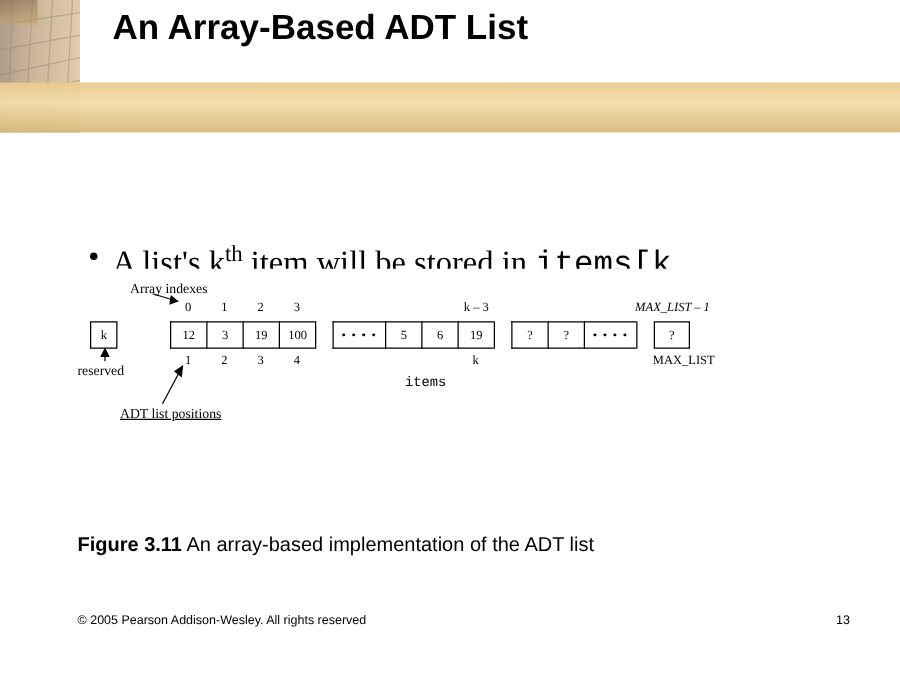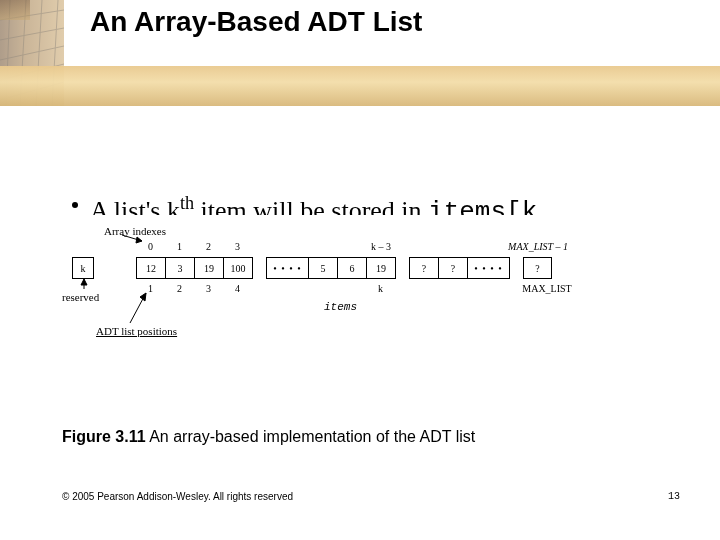--- a/index.html
+++ b/index.html
@@ -112,21 +112,21 @@
     left: 62px;
     font-size: 10px;
     font-family: Arial, sans-serif;
     color: #000;
   }
   .page-num {
     position: absolute;
     bottom: 38px;
     right: 40px;
     font-size: 10px;
-    font-family: Liberation Mono, monospace;
+    font-family: Liberation Sans, sans-serif;
   }
 </style>
 </head>
 <body>
 
 <div class="left-panel">
   <svg width="64" height="106">
     <g stroke="#3a2a14" stroke-width="1" opacity="0.5">
       <line x1="0" y1="20" x2="64" y2="10"></line>
       <line x1="0" y1="40" x2="64" y2="28"></line>
@@ -148,21 +148,21 @@
 <div class="bullet">
   <span class="dot"></span>
   <span>A list's k</span><sup>th</sup><span> item will be stored in </span><span class="mono">items[k</span>
 </div>
 
 <div class="diagram">
 
   <div class="lbl" style="top:10px; left:42px;">Array indexes</div>
   <div class="lbl" style="top:76px; left:0px;">reserved</div>
   <div class="lbl" style="top:110px; left:34px;text-decoration:underline;">ADT list positions</div>
-  <div class="lbl" style="top:86px; left:262px; font-family:'Courier New',monospace;font-style:italic;">items</div>
+  <div class="lbl" style="top:86px; left:262px; font-family:'Courier New',monospace;">items</div>
 
   <svg style="position:absolute;top:0;left:0;" width="596" height="140">
     <g stroke="#000" stroke-width="1" fill="#000">
 
       <line x1="60" y1="20" x2="80" y2="26"></line>
       <polygon points="80,26 75,22 74,28"></polygon>
 
       <line x1="22" y1="74" x2="22" y2="64"></line>
       <polygon points="22,64 19,70 25,70"></polygon>
 

